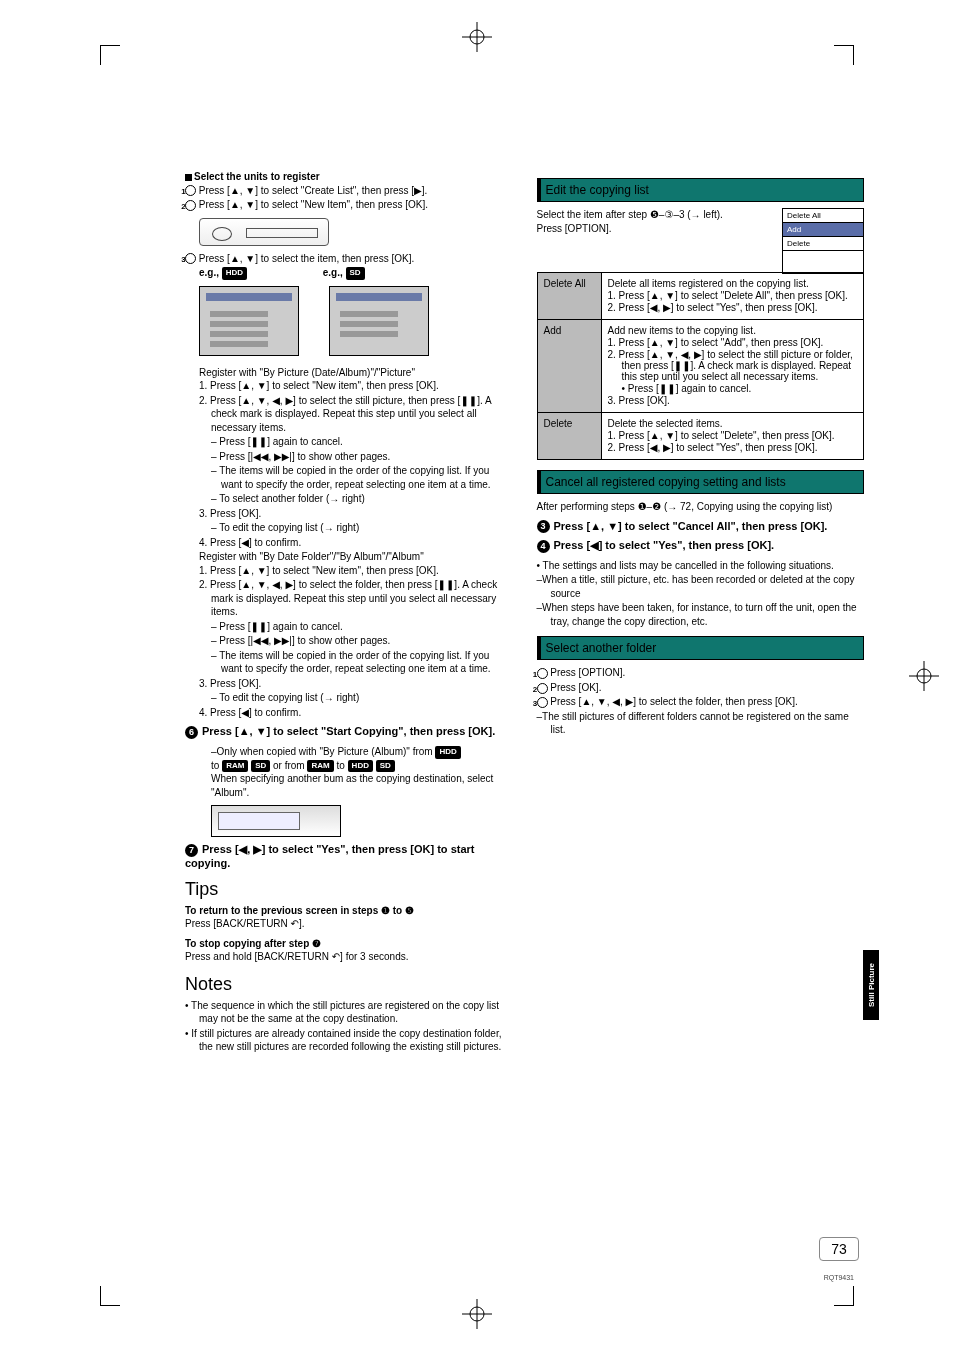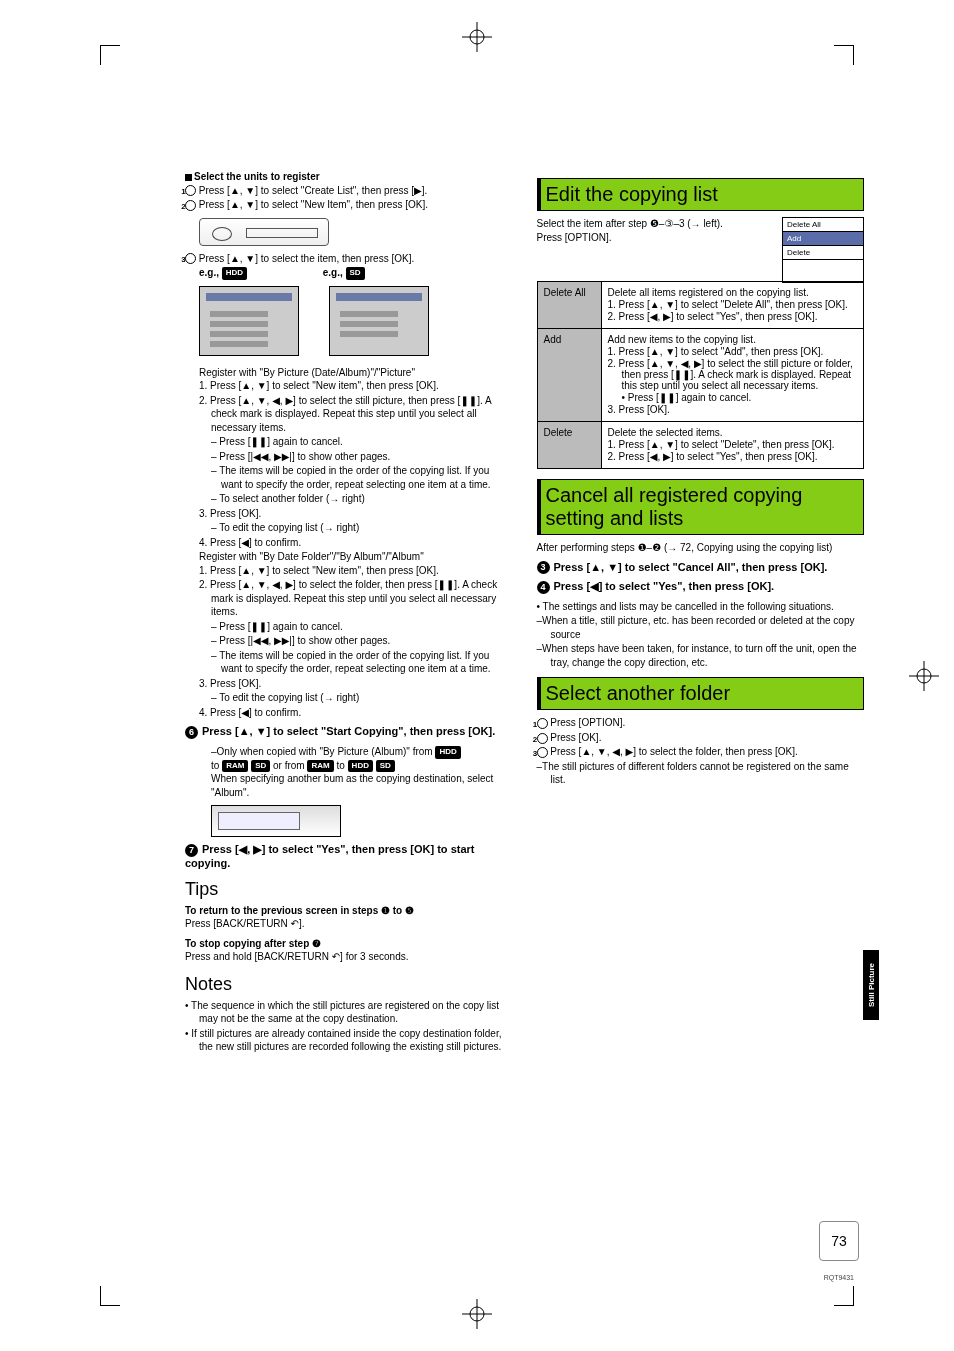--- a/index.html
+++ b/index.html
@@ -38,39 +38,39 @@
 
   .screenrow { display:flex; gap:30px; margin:6px 0 10px 0;}
   .screen { width:100px; height:70px; border:1px solid #000; background:#ccc; position:relative;}
   .screen .bar { position:absolute; top:6px; left:6px; right:6px; height:8px; background:#6a7aa8;}
   .screen .line { position:absolute; left:10px; right:30px; height:6px; background:#999;}
   .screen .l1{ top:24px;} .screen .l2{ top:34px;} .screen .l3{ top:44px;} .screen .l4{ top:54px;}
 
   .thumb { width:130px; height:32px; border:1px solid #000; margin:6px 0; background:linear-gradient(#ddd,#fff); position:relative;}
   .thumb::after{content:""; position:absolute; left:6px; top:6px; right:40px; bottom:6px; border:1px solid #666; background:#eef;}
 
-  h2.section { font-size:20px; font-weight:normal; border:1px solid #000; padding:4px 8px; margin:8px 0 6px 0; background:#84cc16; position:relative;}
+  h2.section { font-size:12px; font-weight:normal; border:1px solid #000; padding:4px 8px; margin:8px 0 6px 0; background:#0f766e; position:relative;}
   h2.section::before{ content:""; position:absolute; left:0; top:0; bottom:0; width:3px; background:#000;}
 
   h3.tips, h3.notes { font-size:18px; font-weight:normal; margin:10px 0 4px 0;}
 
   .menu-box { position:absolute; top:0; right:0; width:82px; border:1px solid #000; font-size:8px;}
   .menu-box div{ border-bottom:1px solid #000; padding:2px 4px;}
   .menu-box div.sel{ background:#5a6da8; color:#fff;}
   .menu-box div:last-child{ border-bottom:none; height:22px;}
 
   table.ops { width:100%; border-collapse:collapse; margin:6px 0 10px 0; font-size:10px;}
   table.ops td{ border:1px solid #000; padding:5px 6px; vertical-align:top;}
   table.ops td.h{ background:#bbb; width:64px;}
   table.ops .tli{ padding-left:14px; text-indent:-14px; margin:1px 0;}
   table.ops .tli2{ padding-left:24px; text-indent:-10px; margin:1px 0;}
 
   .side-tab { position:absolute; right:75px; top:950px; width:16px; height:70px; background:#000; color:#fff; font-size:8px; font-weight:bold; writing-mode:vertical-rl; text-align:center; display:flex; align-items:center; justify-content:center; transform:rotate(180deg);}
 
-  .page-num-box{ position:absolute; right:95px; bottom:90px; width:40px; height:40px; border:1px solid #888; border-radius:4px; display:flex; align-items:center; justify-content:center; font-size:14px;}
+  .page-num-box{ position:absolute; right:95px; bottom:90px; width:40px; height:24px; border:1px solid #888; border-radius:4px; display:flex; align-items:center; justify-content:center; font-size:14px;}
   .footer-code{ position:absolute; right:100px; bottom:70px; font-size:7px; color:#444;}
 
   .step-line{ margin:6px 0; font-size:11px;}
   .step-line .circ{ margin-right:4px;}
   .rel{ position:relative; }
   .spacer{ height:6px;}
 </style>
 </head>
 <body>
 

